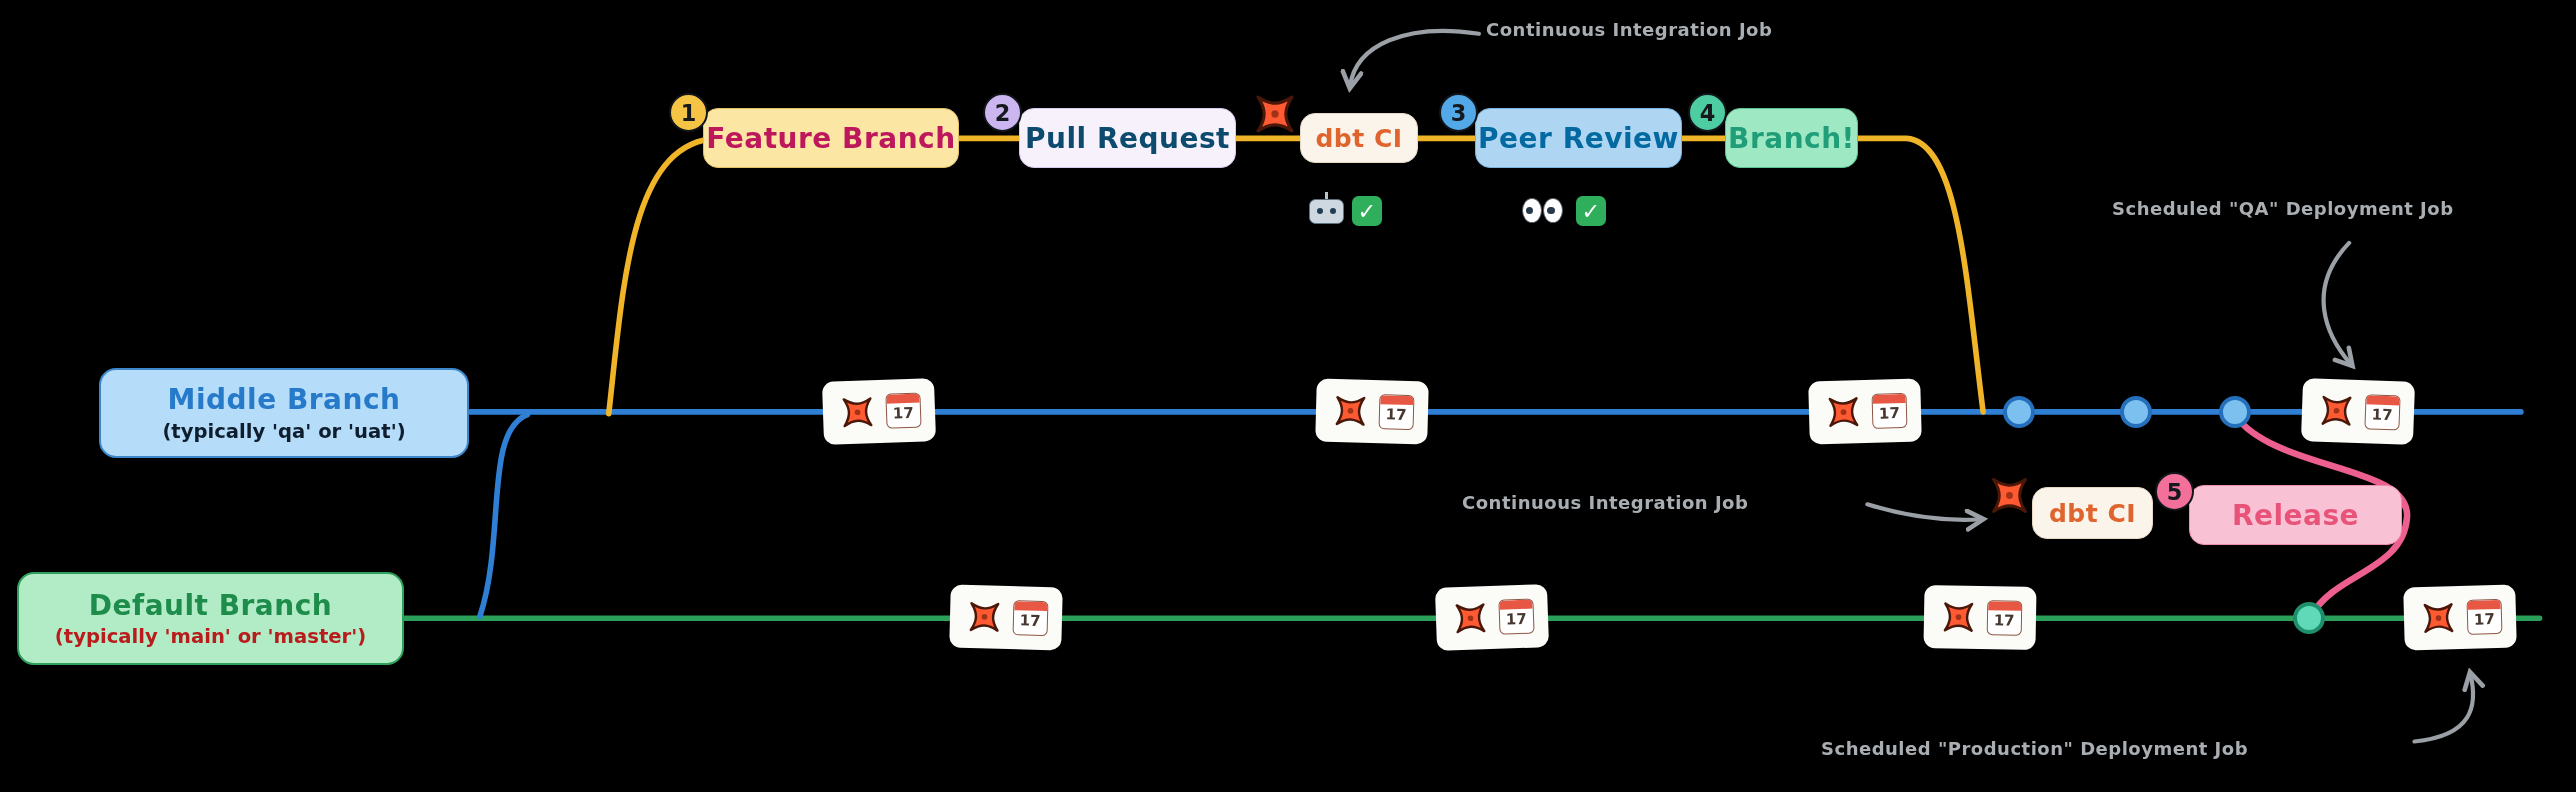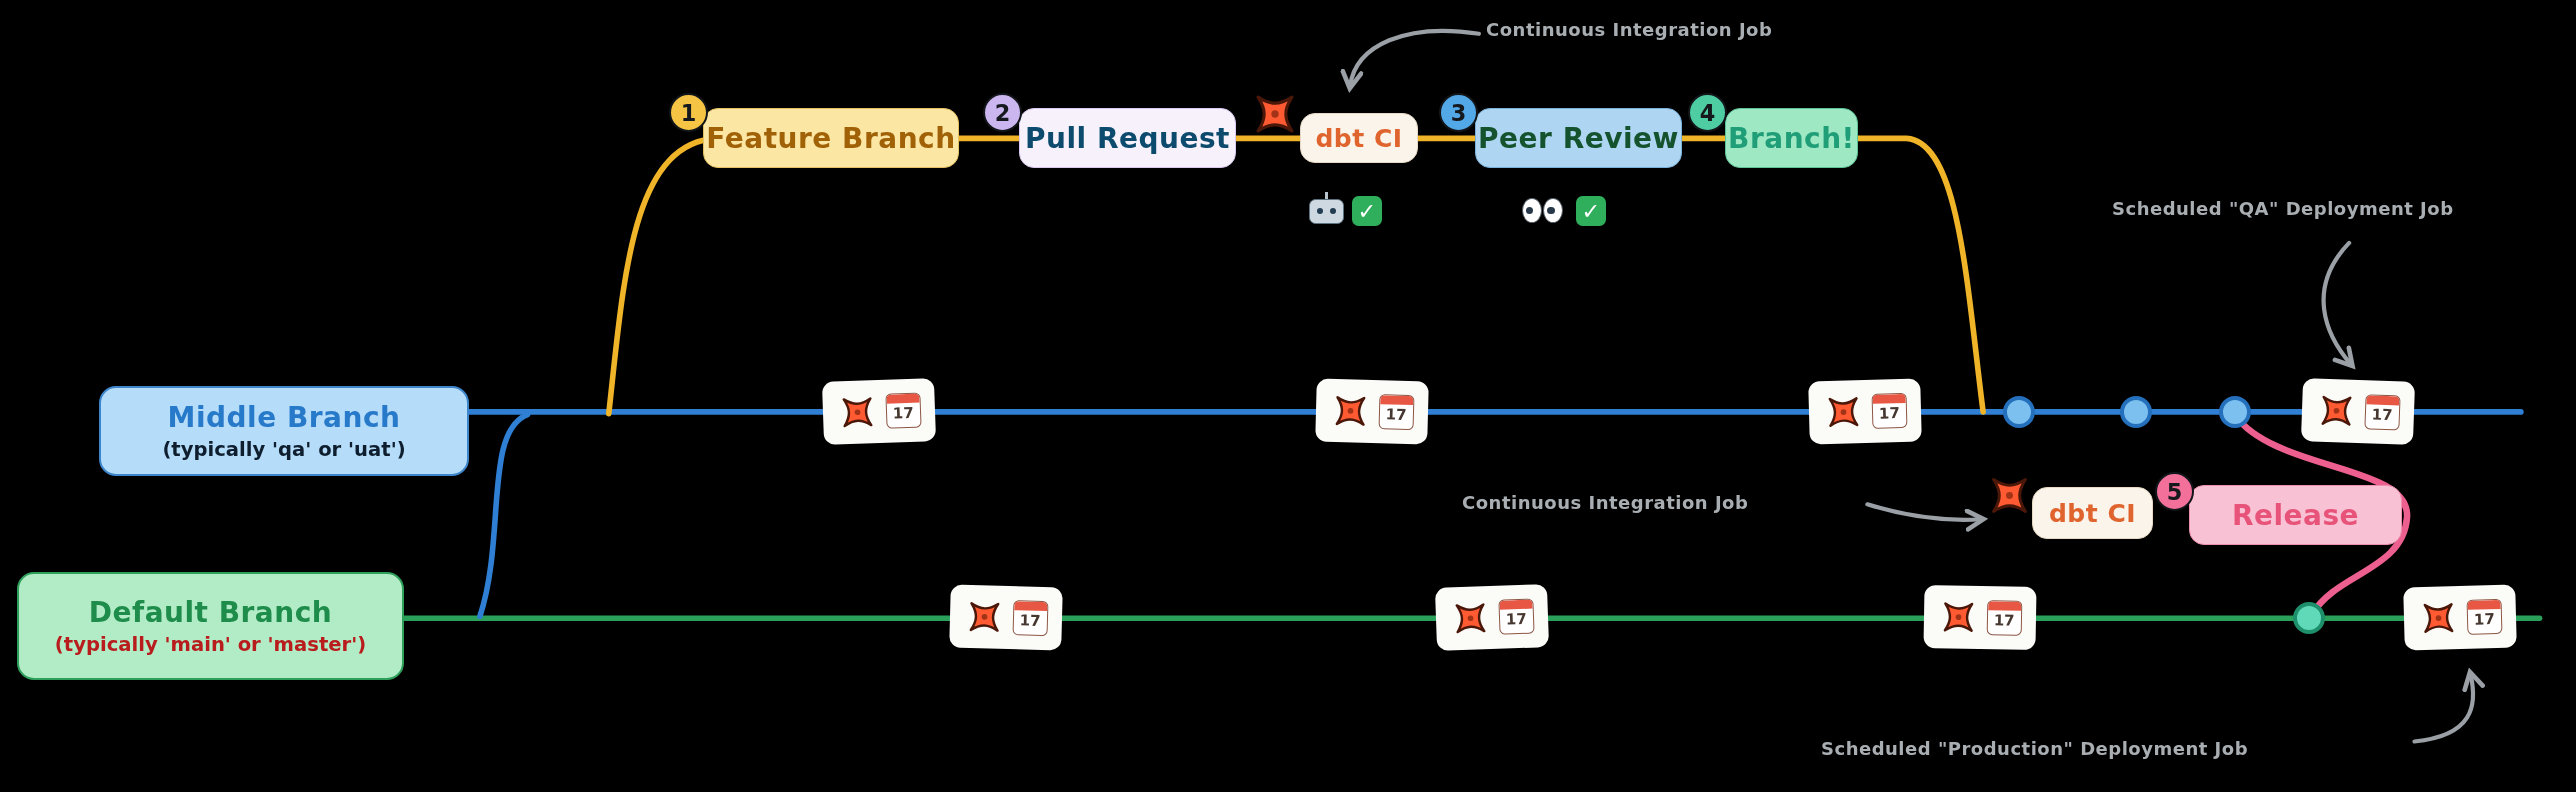--- a/index.html
+++ b/index.html
@@ -100,56 +100,56 @@
     <path d="M2000,540 C2052,556 2090,558 2122,556" stroke="#9aa0a6" stroke-width="4.5" fill="none" stroke-linecap="round" marker-end="url(#arrowhead)"></path>
     <path d="M2586,794 C2648,788 2654,756 2646,722" stroke="#9aa0a6" stroke-width="4.5" fill="none" stroke-linecap="round" marker-end="url(#arrowhead)"></path>
   </svg>
 
   <div class="gray-text" style="left:1486px; top:18.7px;">Continuous Integration Job</div>
   <div class="gray-text" style="left:2112px; top:198px;">Scheduled "QA" Deployment Job</div>
   <div class="gray-text" style="left:1462px; top:492px;">Continuous Integration Job</div>
   <div class="gray-text" style="left:1821px; top:738px;">Scheduled "Production" Deployment Job</div>
 
   <div class="badge" style="left:669px; top:93px; background:#f6c444;">1</div>
-  <div class="box" style="left:703px; top:108px; width:256px; background:#fbe7a3; border:1.9px solid #e3c061; color:#a16207;">Feature Branch</div>
+  <div class="box" style="left:703px; top:108px; width:256px; background:#fbe7a3; border:1.9px solid #e3c061; color:#be185d;">Feature Branch</div>
 
   <div class="badge" style="left:983px; top:93px; background:#cbb6f0;">2</div>
   <div class="box" style="left:1019px; top:108px; width:217px; background:#f6f1fb; border:1.9px solid #d9c8ef; color:#0c4a6e;">Pull Request</div>
 
   <svg class="dbt-abs" style="left:1249px; top:88px;" width="52" height="52" viewBox="0 0 100 100">
       <use href="#dbtstar"></use>
     </svg>
   <div class="box" style="left:1300px; top:113px; width:118px; height:50px; font-size:25px; background:#faf4ea; border:1.9px solid #e6d8c2; color:#e0642e;">dbt CI</div>
 
   <div class="badge" style="left:1439px; top:93px; background:#53a8e8;">3</div>
-  <div class="box" style="left:1475px; top:108px; width:207px; background:#aed5f2; border:1.9px solid #79b2dd; color:#14532d;">Peer Review</div>
+  <div class="box" style="left:1475px; top:108px; width:207px; background:#aed5f2; border:1.9px solid #79b2dd; color:#0369a1;">Peer Review</div>
 
   <div class="badge" style="left:1688px; top:93px; background:#4ecda2;">4</div>
   <div class="box" style="left:1725px; top:108px; width:133px; background:#9fe8c4; border:1.9px solid #5dc497; color:#1f9e78;">Branch!</div>
 
   <div class="robot" style="left:1309px; top:192px;">
     <div class="robot-antenna"></div>
     <div class="robot-face">
       <span class="robot-eye"></span>
       <span class="robot-eye"></span>
     </div>
   </div>
   <div class="check" style="left:1352px; top:196px;">✓</div>
   <div class="eyes" style="left:1522px; top:198px;">
     <span class="eye"></span>
     <span class="eye"></span>
   </div>
   <div class="check" style="left:1576px; top:196px;">✓</div>
 
-  <div class="branch-label" style="left:99px; top:386px; width:370px; height:90px; background:#b5dcf8; border:2.8px solid #3d86cc;">
+  <div class="branch-label" style="left:99px; top:368px; width:370px; height:90px; background:#b5dcf8; border:2.8px solid #3d86cc;">
     <div class="branch-title" style="color:#2779c9;">Middle Branch</div>
     <div class="branch-sub" style="color:#0e1e2e;">(typically 'qa' or 'uat')</div>
   </div>
 
-  <div class="branch-label" style="left:17px; top:572px; width:387px; height:108px; background:#b2ecc6; border:2.8px solid #2fa05c;">
+  <div class="branch-label" style="left:17px; top:572px; width:387px; height:93px; background:#b2ecc6; border:2.8px solid #2fa05c;">
     <div class="branch-title" style="color:#1e8c4a;">Default Branch</div>
     <div class="branch-sub" style="color:#b91c1c;">(typically 'main' or 'master')</div>
   </div>
 
   <div class="sticker" style="left:823px; top:380px; transform:rotate(-2deg);">
     <svg class="dbt-svg" width="41" height="41" viewBox="0 0 100 100">
         <use href="#dbtstar"></use>
       </svg>
     <div class="cal">
         <div class="cal-top"></div>

